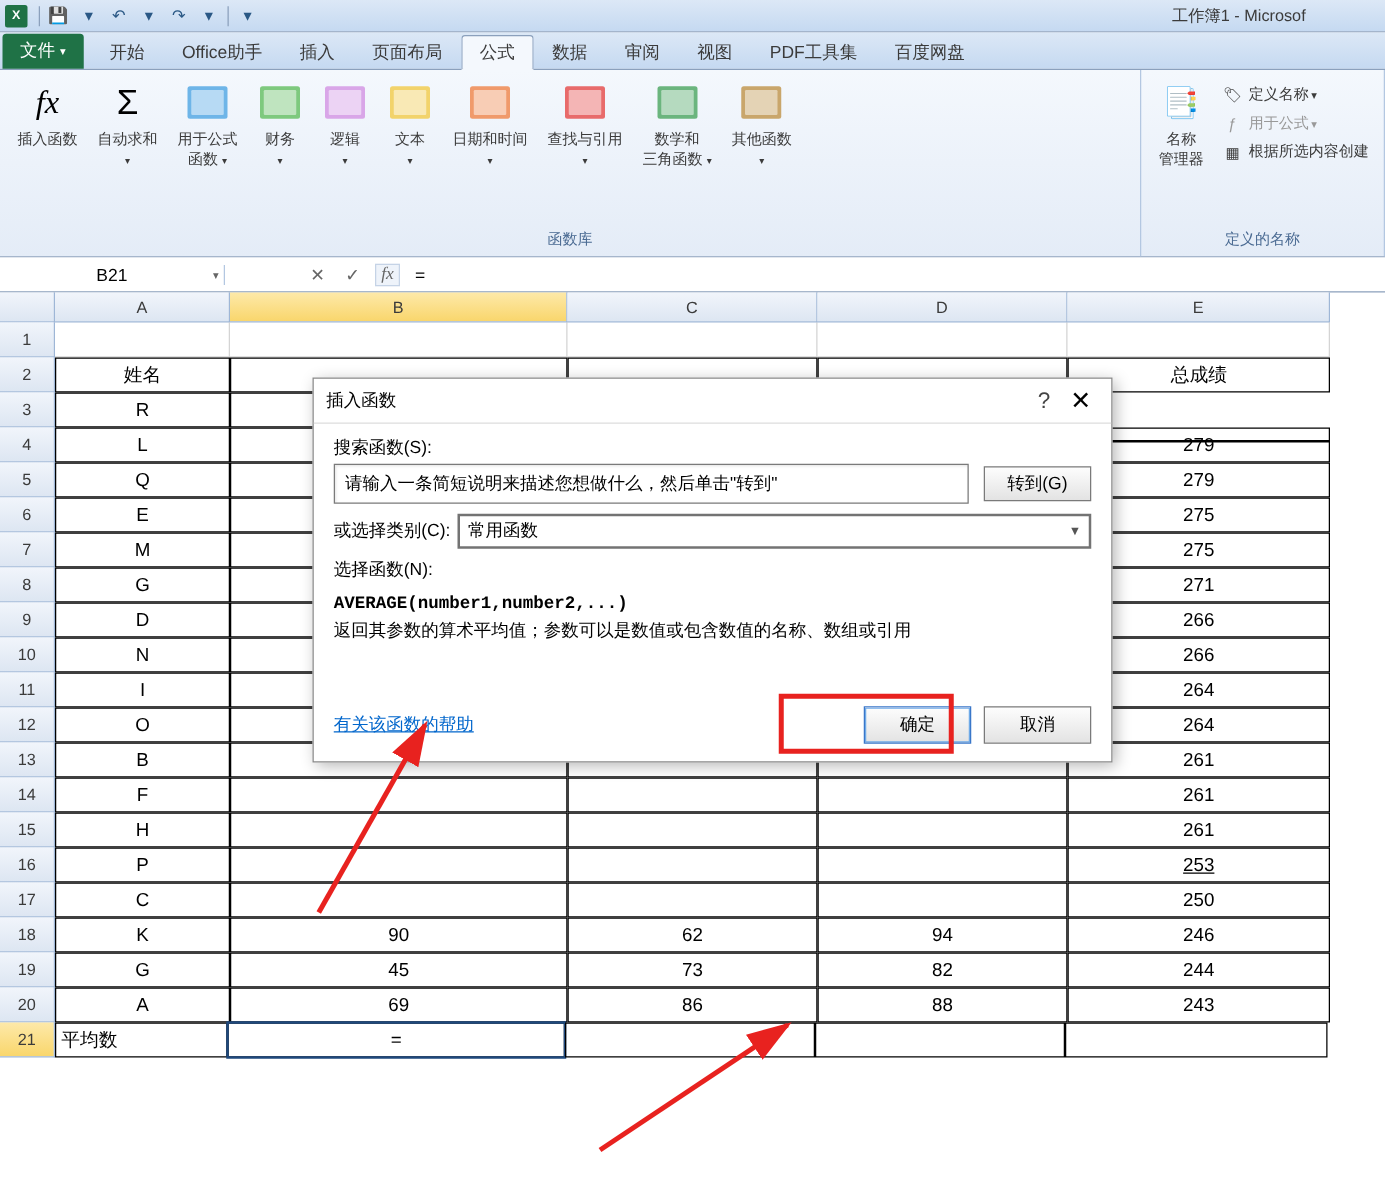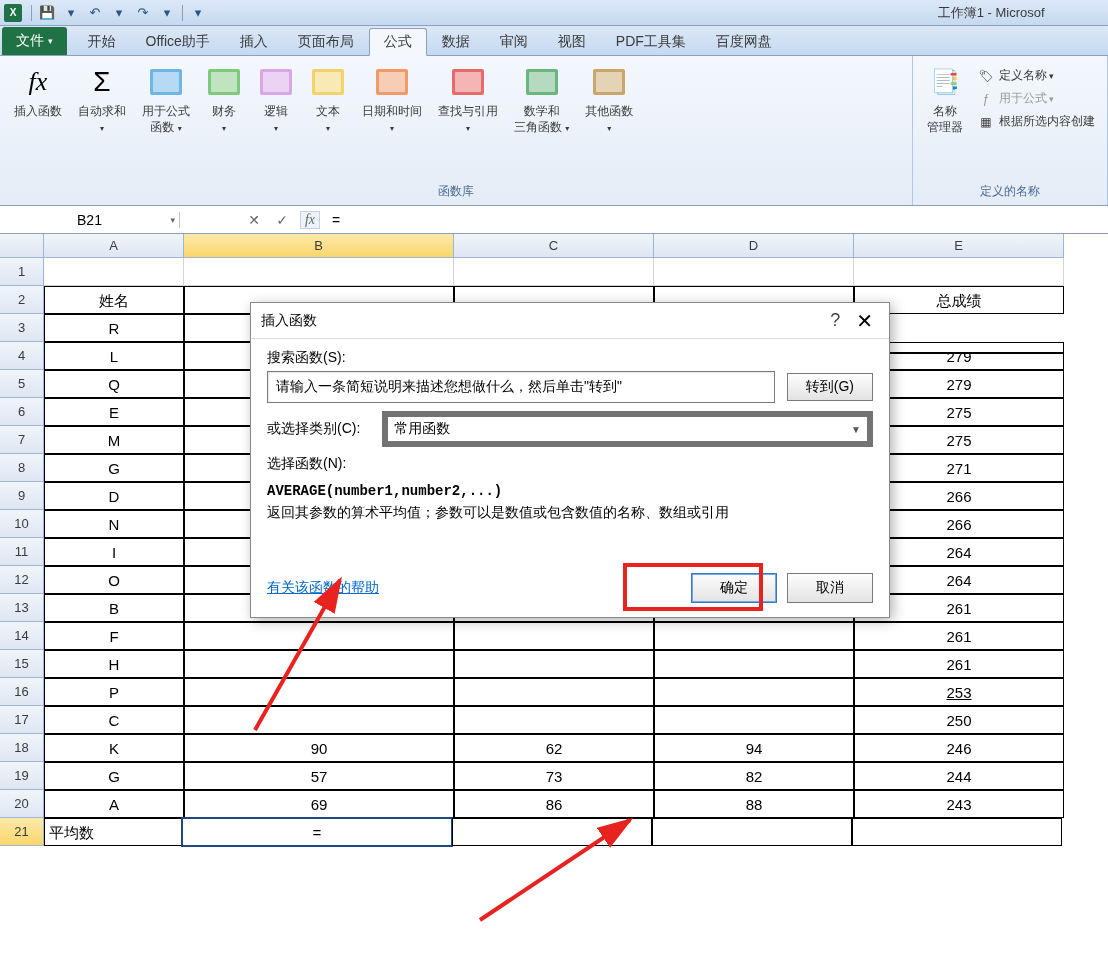--- a/index.html
+++ b/index.html
@@ -59,21 +59,21 @@
 .dialog { position: absolute; left: 250px; top: 302px; width: 640px; background: #fff; border: 1px solid #888; box-shadow: 3px 3px 12px rgba(0,0,0,0.3); }
 .dlg-title { height: 36px; display: flex; align-items: center; padding: 0 10px; font-size: 14px; border-bottom: 1px solid #ddd; }
 .dlg-title .sp { flex: 1; }
 .dlg-close { font-size: 20px; cursor: pointer; padding: 0 6px; }
 .dlg-help { font-size: 18px; cursor: pointer; padding: 0 10px; color: #444; }
 .dlg-body { padding: 10px 16px 14px; font-size: 14px; }
 .dlg-row { display: flex; align-items: center; margin-bottom: 8px; }
 .dlg-label { margin-bottom: 4px; }
 .search-input { flex: 1; border: 1px solid #7a7a7a; padding: 6px 8px; font-size: 14px; background: #fff; box-shadow: inset 1px 1px 2px rgba(0,0,0,0.1); }
 .goto-btn { margin-left: 12px; padding: 4px 18px; border: 1px solid #7a7a7a; background: linear-gradient(#fdfdfd, #e3e3e3); cursor: pointer; font-size: 14px; }
-.category-sel { flex: 1; border: 6px solid #737373; padding: 3px 6px; font-size: 14px; background: #fff; position: relative; display: flex; justify-content: space-between; align-items: center; }
+.category-sel { flex: 1; border: 2px solid #737373; padding: 3px 6px; font-size: 14px; background: #fff; position: relative; display: flex; justify-content: space-between; align-items: center; }
 .category-sel .cdrop { font-size: 10px; color: #555; }
 .func-list { border: 1px solid #7a7a7a; height: 128px; overflow-y: scroll; background: #fff; font-family: "Courier New", monospace; font-size: 14px; position: relative; }
 .func-item { padding: 1px 6px; cursor: pointer; }
 .func-item.sel { background: #0a64c8; color: #fff; }
 .red-box1 { position: absolute; border: 3px solid #e8221f; left: -7px; top: 16px; width: 496px; height: 47px; pointer-events: none; }
 .func-desc { margin-top: 8px; font-size: 14px; line-height: 1.5; min-height: 86px; }
 .func-sig { font-family: "Courier New", monospace; font-weight: bold; }
 .dlg-footer { display: flex; align-items: center; margin-top: 6px; }
 .help-link { color: #0066cc; text-decoration: underline; cursor: pointer; font-size: 14px; }
 .dlg-footer .sp { flex: 1; }
@@ -381,21 +381,21 @@
         <div class="row-hdr">18</div>
         <div class="cell thick-border" style="width: 140px;">K</div>
         <div class="cell thick-border" style="width: 270px;">90</div>
         <div class="cell thick-border" style="width: 200px;">62</div>
         <div class="cell thick-border" style="width: 200px;">94</div>
         <div class="cell thick-border" style="width: 210px;">246</div>
       </div>
       <div class="grid-row">
         <div class="row-hdr">19</div>
         <div class="cell thick-border" style="width: 140px;">G</div>
-        <div class="cell thick-border" style="width: 270px;">57</div>
+        <div class="cell thick-border" style="width: 270px;">45</div>
         <div class="cell thick-border" style="width: 200px;">73</div>
         <div class="cell thick-border" style="width: 200px;">82</div>
         <div class="cell thick-border" style="width: 210px;">244</div>
       </div>
       <div class="grid-row">
         <div class="row-hdr">20</div>
         <div class="cell thick-border" style="width: 140px;">A</div>
         <div class="cell thick-border" style="width: 270px;">69</div>
         <div class="cell thick-border" style="width: 200px;">86</div>
         <div class="cell thick-border" style="width: 200px;">88</div>
@@ -419,21 +419,21 @@
     <span class="dlg-help">?</span>
     <span class="dlg-close">✕</span>
   </div>
   <div class="dlg-body">
     <div class="dlg-label">搜索函数(S):</div>
     <div class="dlg-row">
       <div class="search-input" title="请输入一条简短说明来描述您想做什么，然后单击&quot;转到&quot;">请输入一条简短说明来描述您想做什么，然后单击"转到"</div>
       <button class="goto-btn">转到(G)</button>
     </div>
     <div class="dlg-row">
-      <span style="margin-right:22px">或选择类别(C):</span>
+      <span style="margin-right:6px">或选择类别(C):</span>
       <div class="category-sel">
         <span>常用函数</span>
         <span class="cdrop">▼</span>
       </div>
     </div>
     <div class="dlg-label">选择函数(N):</div>
     <div class="func-desc">
       <div class="func-sig">AVERAGE(number1,number2,...)</div>
       <div>返回其参数的算术平均值；参数可以是数值或包含数值的名称、数组或引用</div>
     </div>

